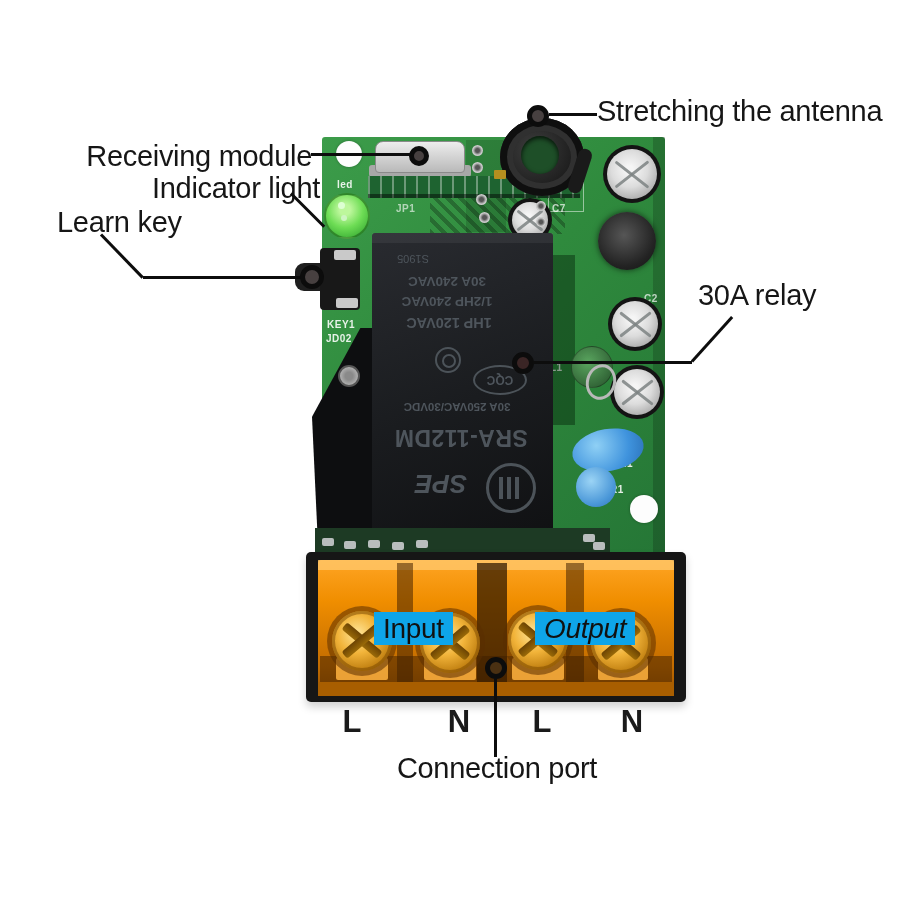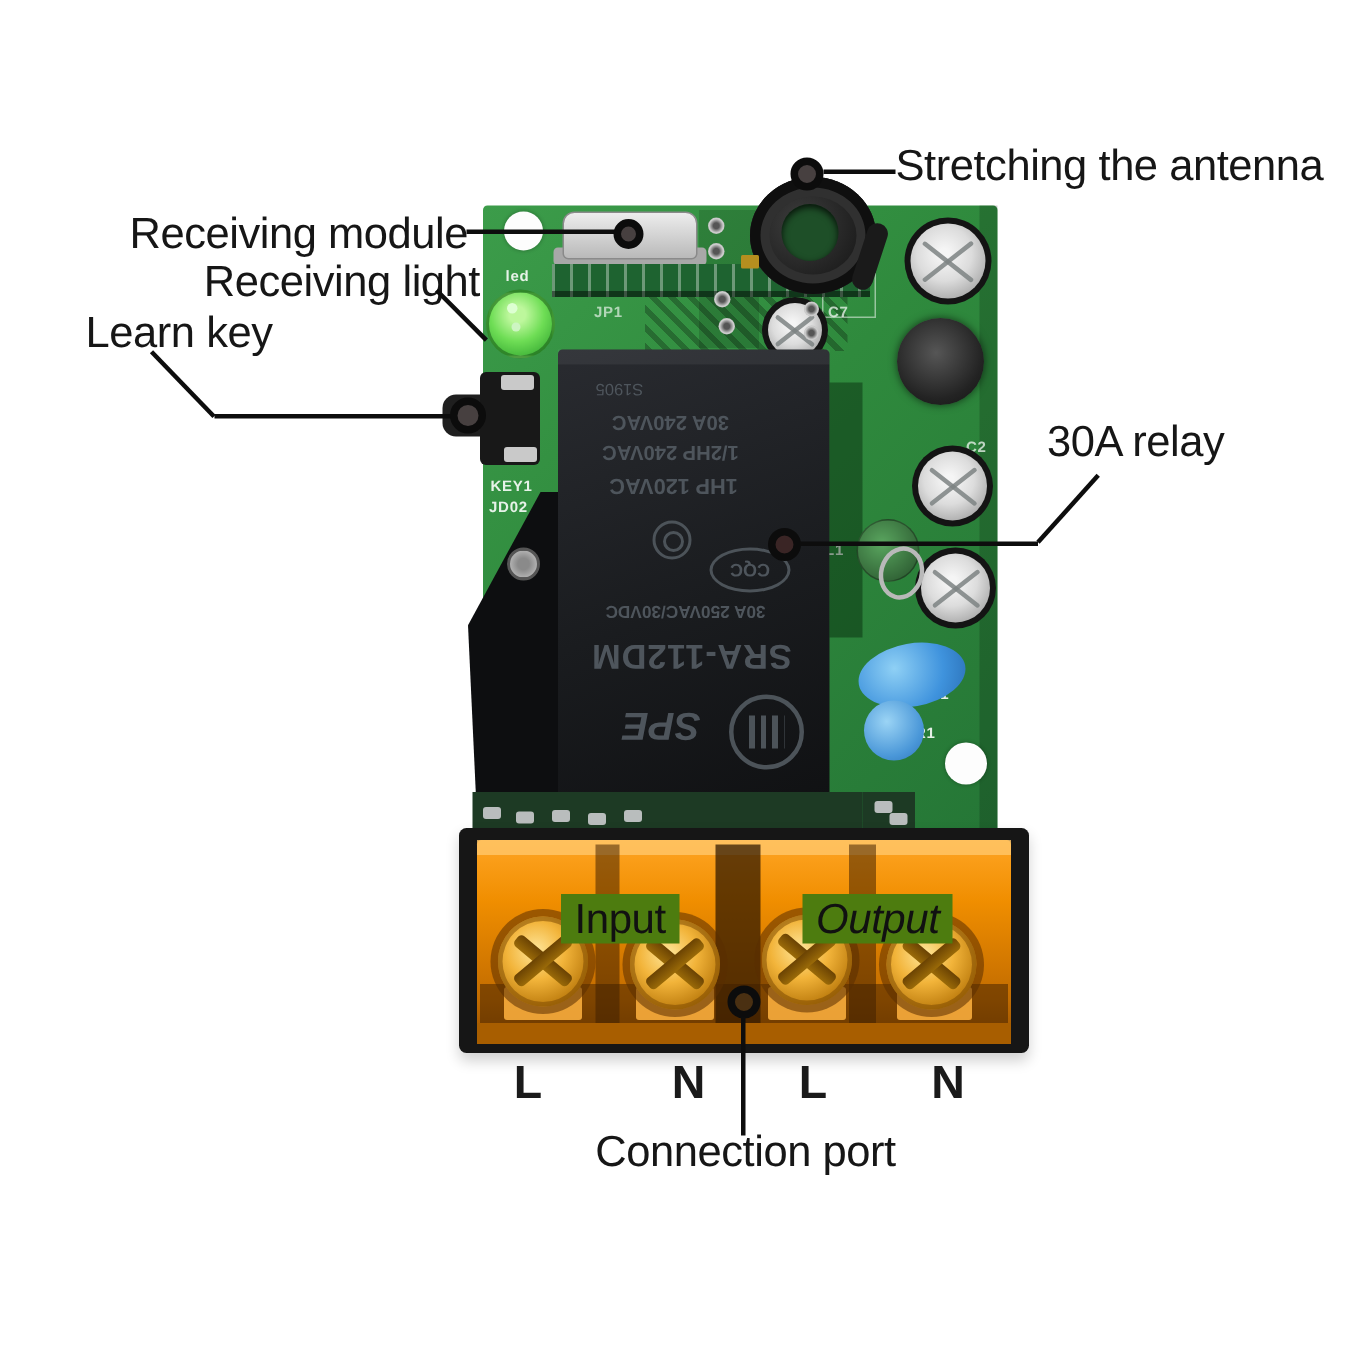--- a/index.html
+++ b/index.html
@@ -28,21 +28,21 @@
   .tcover{position:absolute;left:318px;top:560px;width:356px;height:136px;border-radius:3px;
           background:linear-gradient(180deg,#ffa524 0%,#f08e00 30%,#d87c00 55%,#c26c00 78%,#9a5200 100%);}
   .screwseat{position:absolute;width:70px;height:70px;border-radius:50%;background:rgba(90,45,0,.55);}
   .screw{position:absolute;width:60px;height:60px;border-radius:50%;
          background:radial-gradient(circle at 42% 38%, #ffe69a 0%, #f2b43a 38%, #c07f10 72%, #7d5206 100%);
          box-shadow:inset 0 0 0 3px rgba(120,70,0,.5);}
   .slot{position:absolute;left:7px;top:25px;width:46px;height:9px;border-radius:3px;
         background:linear-gradient(#6b4303,#9a6a08);}
   .sep{position:absolute;top:563px;height:126px;}
   .twin{position:absolute;top:658px;height:22px;background:#ffb340;opacity:.85;border-radius:2px;}
-  .iolabel{position:absolute;top:596px;background:#4d7c0f;color:#111;font-size:28px;line-height:33px;
+  .iolabel{position:absolute;top:612px;background:#0ea5e9;color:#111;font-size:28px;line-height:33px;
            padding:0 9px;letter-spacing:-.3px;}
   .term{position:absolute;top:704px;transform:translateX(-50%);font-size:31px;font-weight:600;color:#1a1a1a;}
 </style>
 </head>
 <body>
 
 <div id="stage">
 
   <div class="pcb"></div>
   <div class="abs" style="left:653px;top:137px;width:12px;height:423px;background:rgba(0,0,0,.18);"></div>
@@ -210,21 +210,21 @@
   <span class="term" style="left:632px;">N</span>
 
   <div class="ring" style="left:527px;top:105px;width:22px;height:22px;"></div>
   <div class="line" style="left:549px;top:113px;width:48px;"></div>
   <div class="lbl" style="left:597px;top:95px;">Stretching the antenna</div>
 
   <div class="lbl" style="left:60px;top:140px;width:252px;text-align:right;">Receiving module</div>
   <div class="line" style="left:311px;top:153px;width:100px;"></div>
   <div class="ring" style="left:409px;top:146px;width:20px;height:20px;"></div>
 
-  <div class="lbl" style="left:60px;top:172px;width:260px;text-align:right;">Receiving light</div>
+  <div class="lbl" style="left:60px;top:172px;width:260px;text-align:right;">Indicator light</div>
   <div class="line" style="left:291px;top:192px;width:47px;transform:rotate(45deg);"></div>
 
   <div class="lbl" style="left:57px;top:206px;">Learn key</div>
   <div class="line" style="left:101px;top:233px;width:60px;transform:rotate(46deg);"></div>
   <div class="line" style="left:143px;top:276px;width:160px;"></div>
   <div class="ring" style="left:300px;top:265px;width:24px;height:24px;"></div>
 
   <div class="ring" style="left:512px;top:352px;width:22px;height:22px;background:#3a2525;"></div>
   <div class="line" style="left:533px;top:361px;width:159px;"></div>
   <div class="line" style="left:692px;top:360px;width:60px;transform:rotate(-48deg);"></div>

